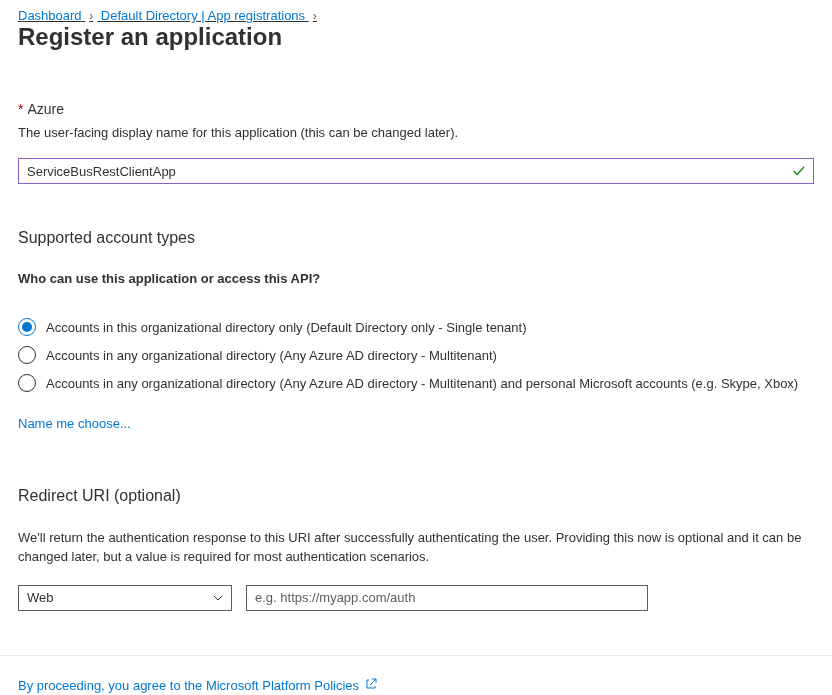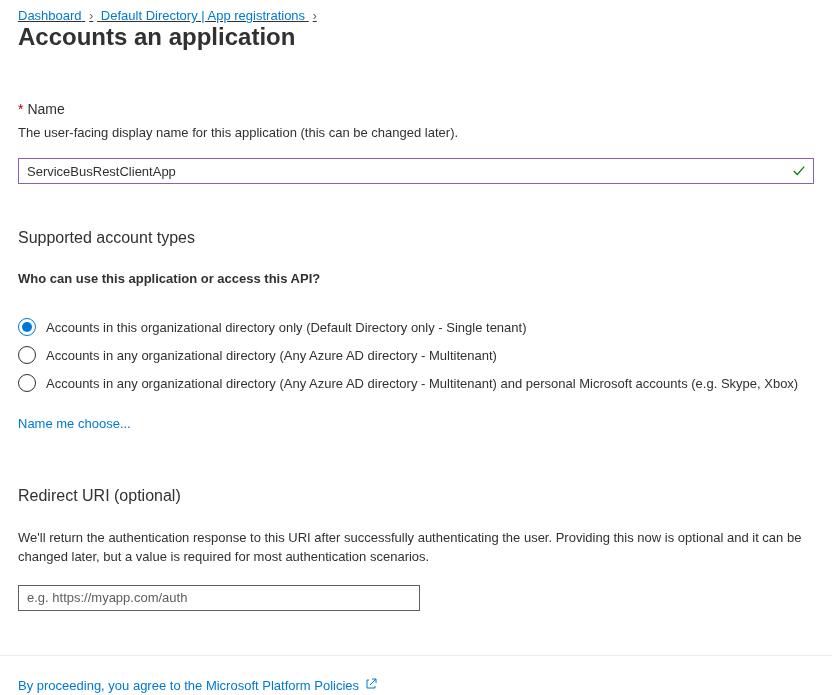--- a/index.html
+++ b/index.html
@@ -200,24 +200,24 @@
 
 
 
 <nav class="breadcrumb">
   <a href="#">Dashboard</a>
   <span class="sep">›</span>
   <a href="#">Default Directory | App registrations</a>
   <span class="sep">›</span>
 </nav>
 
-<h1 class="page-title">Accounts an application</h1>
+<h1 class="page-title">Register an application</h1>
 
 <div class="field-label">
-  <span class="required">*</span><span>Name</span>
+  <span class="required">*</span><span>Azure</span>
 </div>
 <div class="field-description">The user-facing display name for this application (this can be changed later).</div>
 <div class="input-wrapper">
   <input type="text" class="text-input" value="ServiceBusRestClientApp" style="">
   <svg class="check-icon" viewBox="0 0 16 16" fill="none" stroke="currentColor" stroke-width="1.5">
     <path d="M2 8 L6 12 L14 3"></path>
   </svg>
 </div>
 
 <div class="section-heading">Supported account types</div>
@@ -237,20 +237,28 @@
     <span class="radio-label">Accounts in any organizational directory (Any Azure AD directory - Multitenant) and personal Microsoft accounts (e.g. Skype, Xbox)</span>
   </div>
 </div>
 
 <a href="#" class="help-link">Name me choose...</a>
 
 <div class="section-heading">Redirect URI (optional)</div>
 <div class="redirect-desc">We'll return the authentication response to this URI after successfully authenticating the user. Providing this now is optional and it can be changed later, but a value is required for most authentication scenarios.</div>
 
 <div class="redirect-row">
+  <div class="select-wrapper">
+    <select class="select-input">
+      <option>Web</option>
+    </select>
+    <svg class="chevron-icon" viewBox="0 0 12 12" fill="none" stroke="currentColor" stroke-width="1">
+      <path d="M2 4 L6 8 L10 4"></path>
+    </svg>
+  </div>
   <input type="text" class="uri-input" placeholder="e.g. https://myapp.com/auth" style="">
 </div>
 
 <hr class="divider">
 
 <a href="#" class="policy-link">
   <span>By proceeding, you agree to the Microsoft Platform Policies</span>
   <svg class="external-icon" viewBox="0 0 12 12" fill="none" stroke="currentColor" stroke-width="1">
     <path d="M4 2 H2 V10 H10 V8"></path>
     <path d="M7 1 H11 V5"></path>

